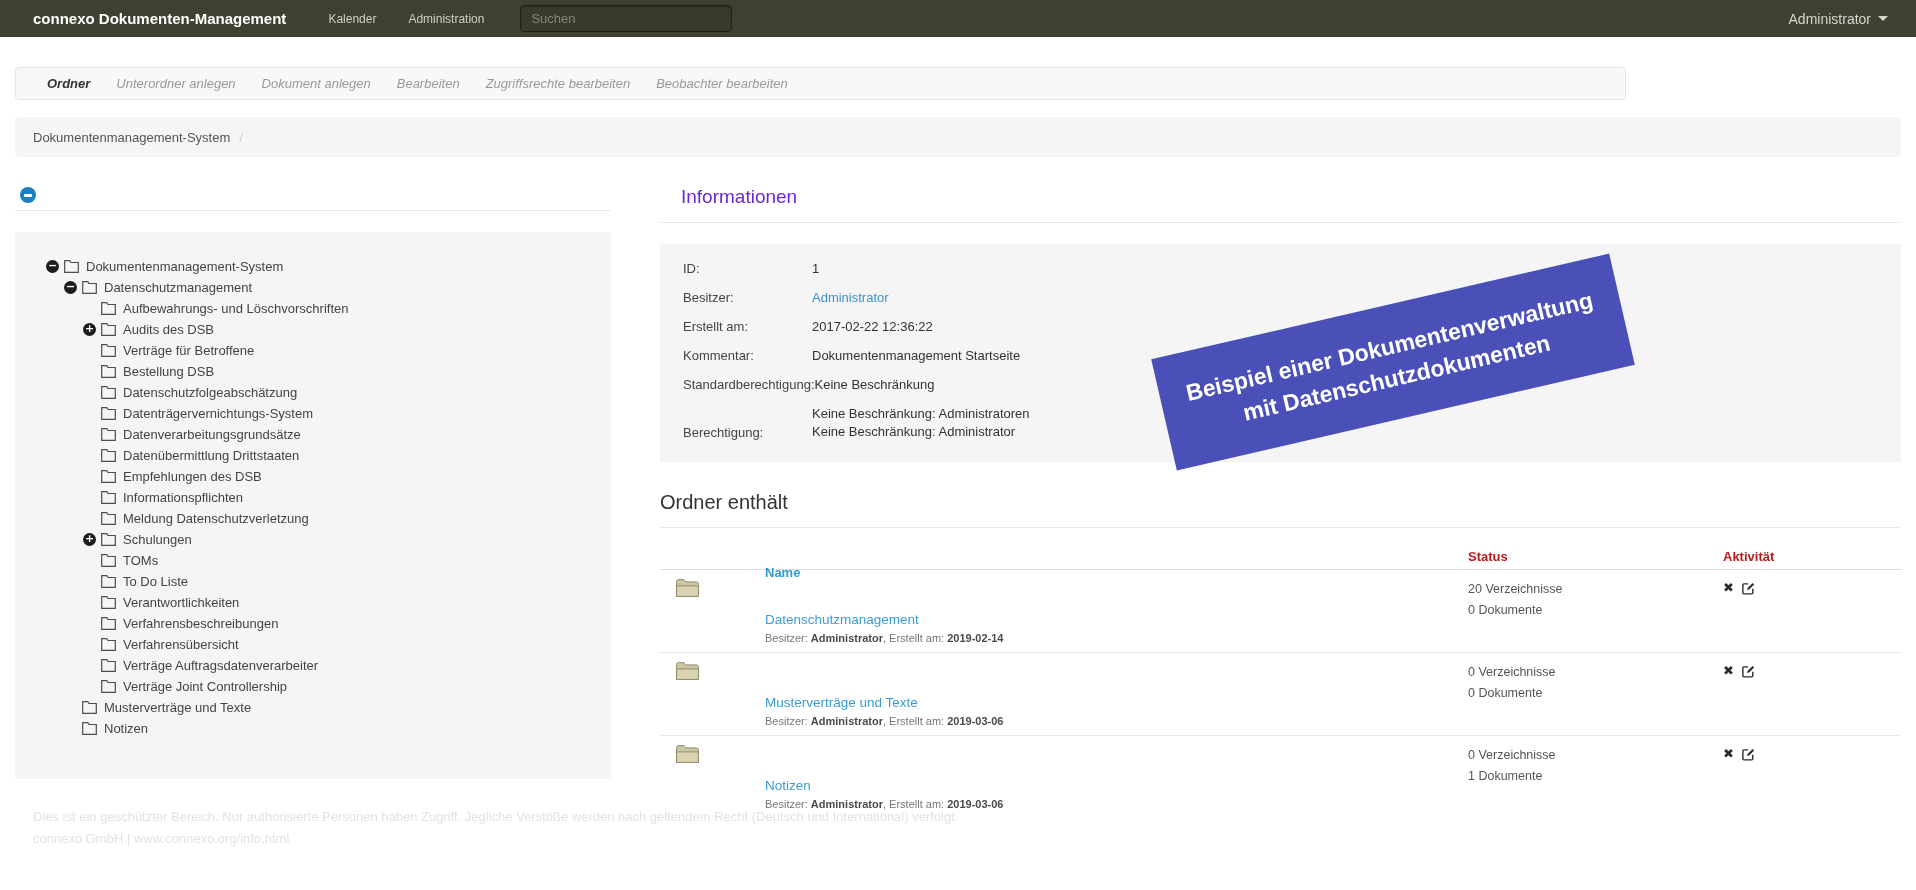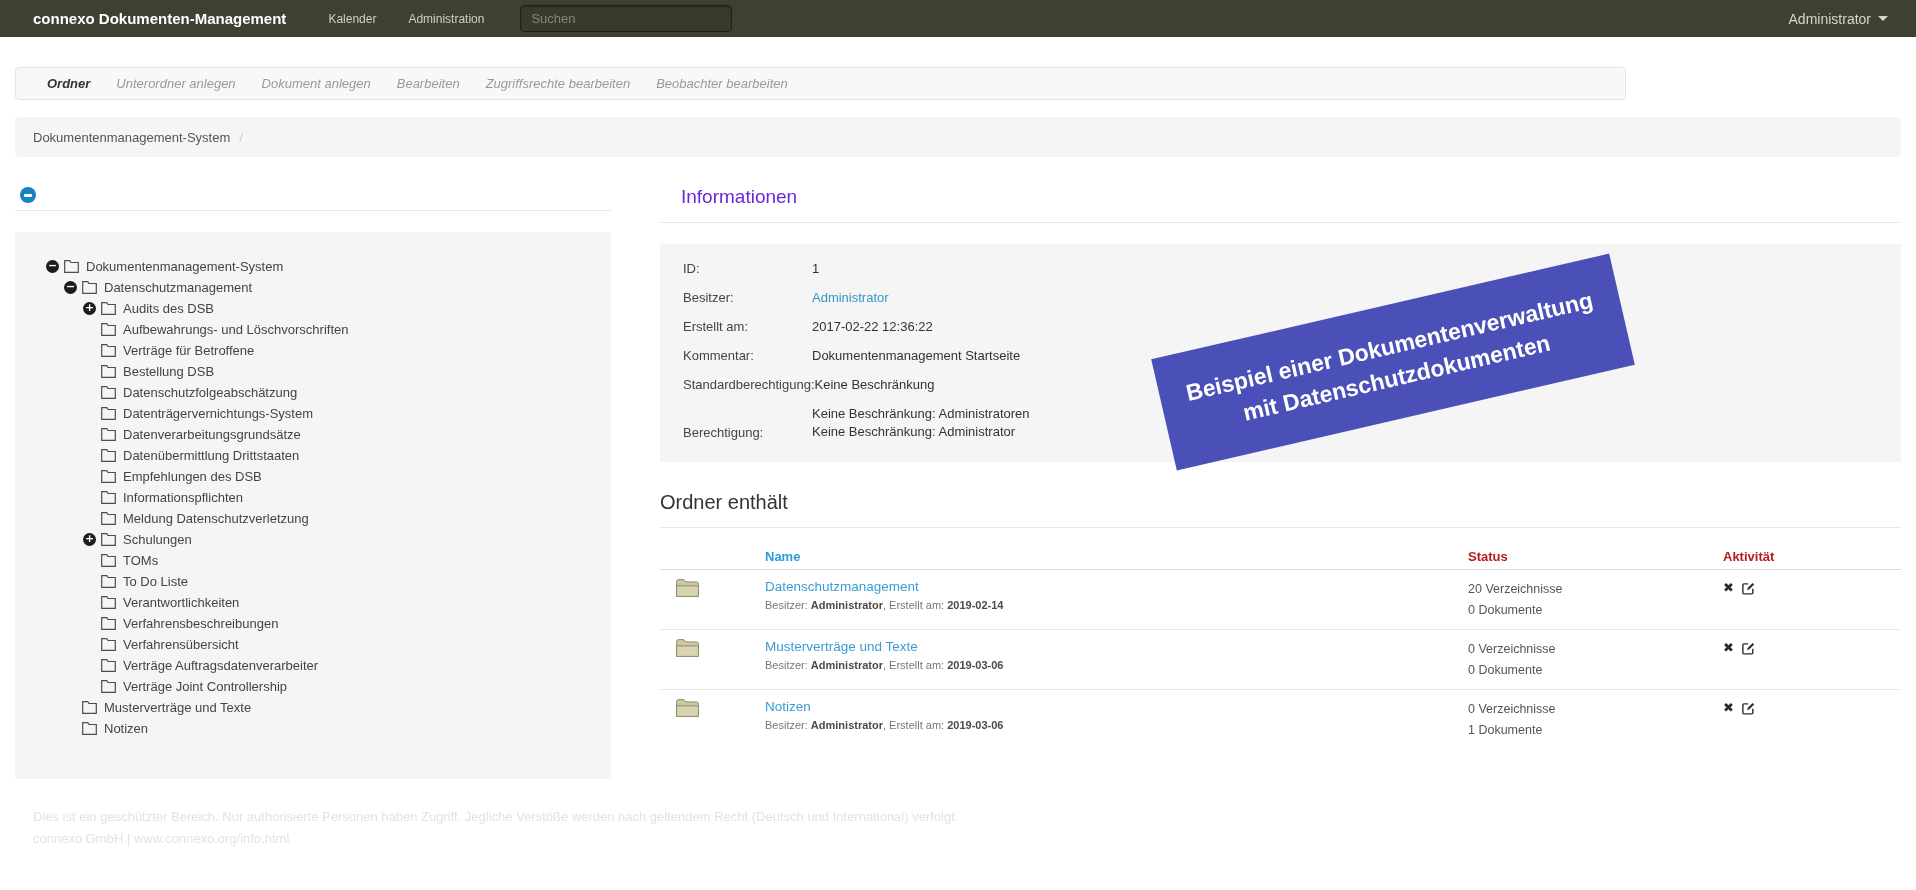--- a/index.html
+++ b/index.html
@@ -76,21 +76,21 @@
     background:#4a50b7; transform:rotate(-13deg); display:flex; flex-direction:column;
     align-items:center; justify-content:center; color:#fff; font-weight:bold;
     font-size:23px; line-height:32px; text-align:center; }
 
   
   .contents-title { position:absolute; left:660px; top:491px; font-size:20px; color:#333; }
   .contents-divider { position:absolute; left:660px; top:527px; width:1241px; height:1px; background:#e8e8e8; }
   .ctable { position:absolute; left:660px; top:543px; width:1241px; font-size:13px; }
   .chead { display:flex; align-items:center; height:27px; border-bottom:1px solid #ddd; }
   .col-icon { flex:0 0 105px; padding-left:16px; }
-  .col-name { flex:1; }
+  .col-name { flex:1;margin-top:33px; }
   .col-status { flex:0 0 255px; }
   .col-activity { flex:0 0 178px; }
   .chead .col-name { color:#2f9bd6; font-weight:bold; cursor:pointer; }
   .chead .col-status, .chead .col-activity { color:#b91c1c; font-weight:bold; }
   .crow { display:flex; padding:9px 0 8px 0; min-height:49px; }
   .crow + .crow { border-top:1px solid #e8e8e8; }
   .row-name { color:#3a9bd5; font-size:13.5px; cursor:pointer; display:inline-block; margin-bottom:5px; }
   .row-meta { font-size:11px; color:#777; }
   .row-meta b { color:#4a4a4a; }
   .status-line { color:#555; font-size:12.5px; line-height:21px; }
@@ -162,37 +162,37 @@
       <span class="toggle minus"></span>
       <span class="tree-folder">
         <svg width="15" height="13" viewBox="0 0 15 13">
           <path d="M.7 12.3V.7h5.1l1.2 1.8h7.3v9.8z" fill="none" stroke="#4d4d4d" stroke-width="1.2"></path>
         </svg>
       </span>
       <span class="tree-label">Datenschutzmanagement</span>
     </div>
 
     <div class="tree-item lvl2">
+      <span class="toggle"></span>
+      <span class="tree-folder">
+        <svg width="15" height="13" viewBox="0 0 15 13">
+          <path d="M.7 12.3V.7h5.1l1.2 1.8h7.3v9.8z" fill="none" stroke="#4d4d4d" stroke-width="1.2"></path>
+        </svg>
+      </span>
+      <span class="tree-label">Aufbewahrungs- und Löschvorschriften</span>
+    </div>
+
+    <div class="tree-item lvl2">
       <span class="toggle plus"></span>
       <span class="tree-folder">
         <svg width="15" height="13" viewBox="0 0 15 13">
           <path d="M.7 12.3V.7h5.1l1.2 1.8h7.3v9.8z" fill="none" stroke="#4d4d4d" stroke-width="1.2"></path>
         </svg>
       </span>
       <span class="tree-label">Audits des DSB</span>
-    </div>
-
-    <div class="tree-item lvl2">
-      <span class="toggle"></span>
-      <span class="tree-folder">
-        <svg width="15" height="13" viewBox="0 0 15 13">
-          <path d="M.7 12.3V.7h5.1l1.2 1.8h7.3v9.8z" fill="none" stroke="#4d4d4d" stroke-width="1.2"></path>
-        </svg>
-      </span>
-      <span class="tree-label">Aufbewahrungs- und Löschvorschriften</span>
     </div>
 
     <div class="tree-item lvl2">
       <span class="toggle"></span>
       <span class="tree-folder">
         <svg width="15" height="13" viewBox="0 0 15 13">
           <path d="M.7 12.3V.7h5.1l1.2 1.8h7.3v9.8z" fill="none" stroke="#4d4d4d" stroke-width="1.2"></path>
         </svg>
       </span>
       <span class="tree-label">Verträge für Betroffene</span>

